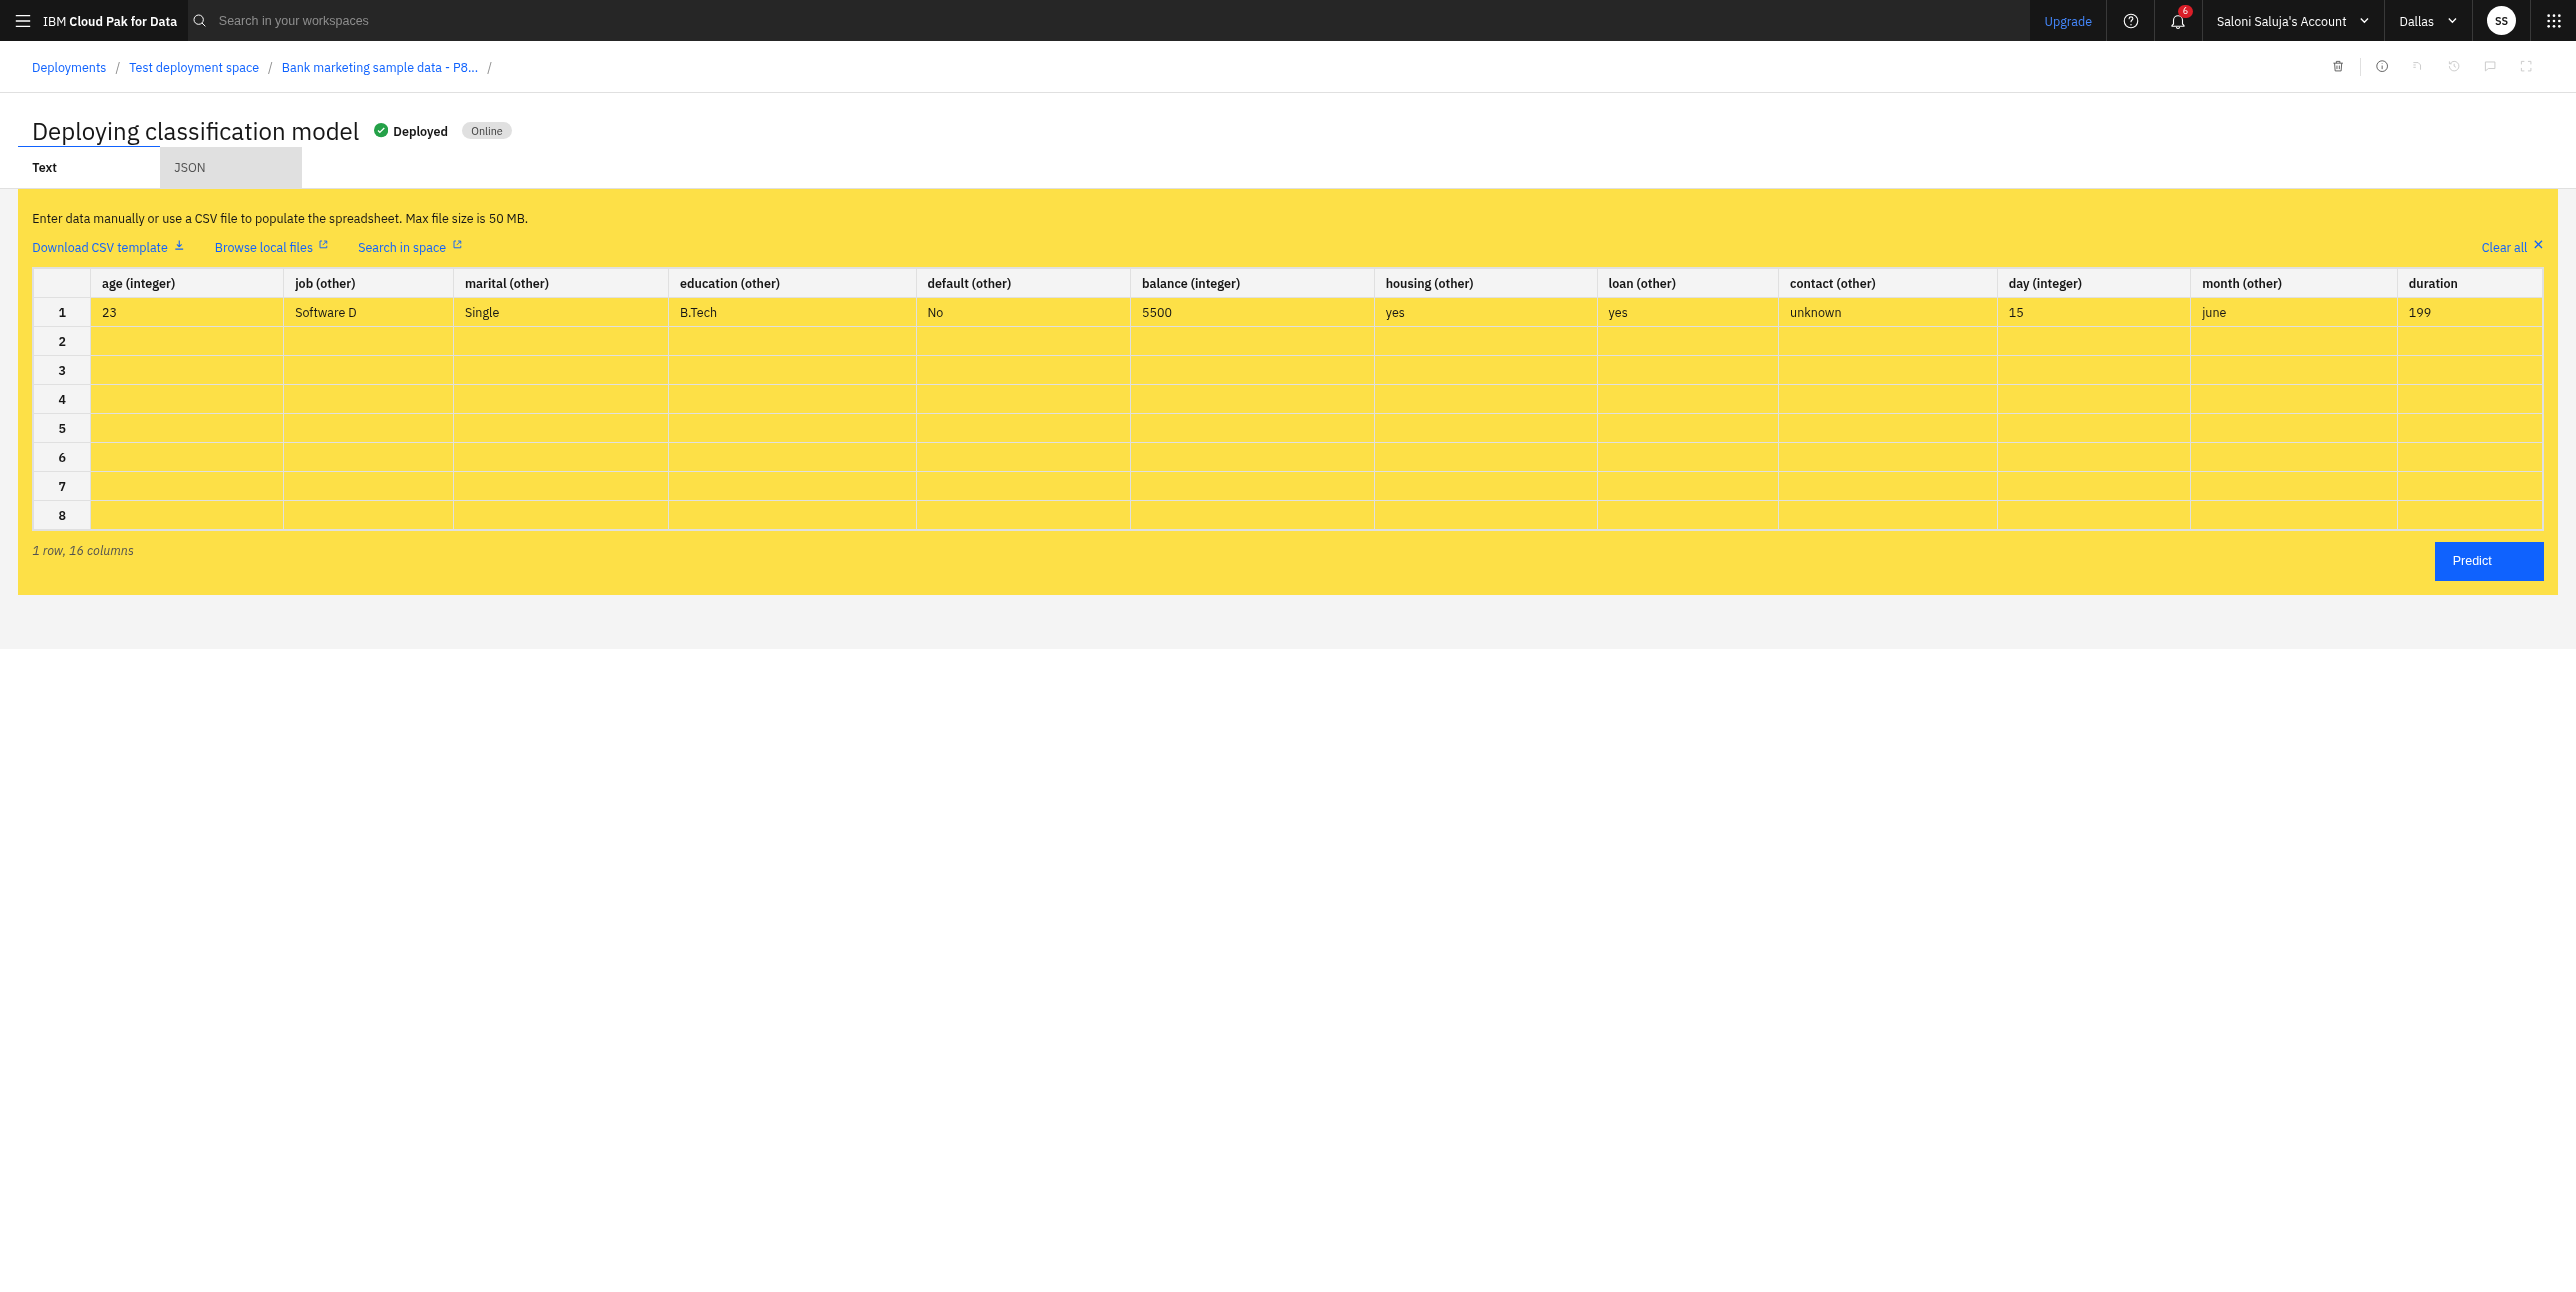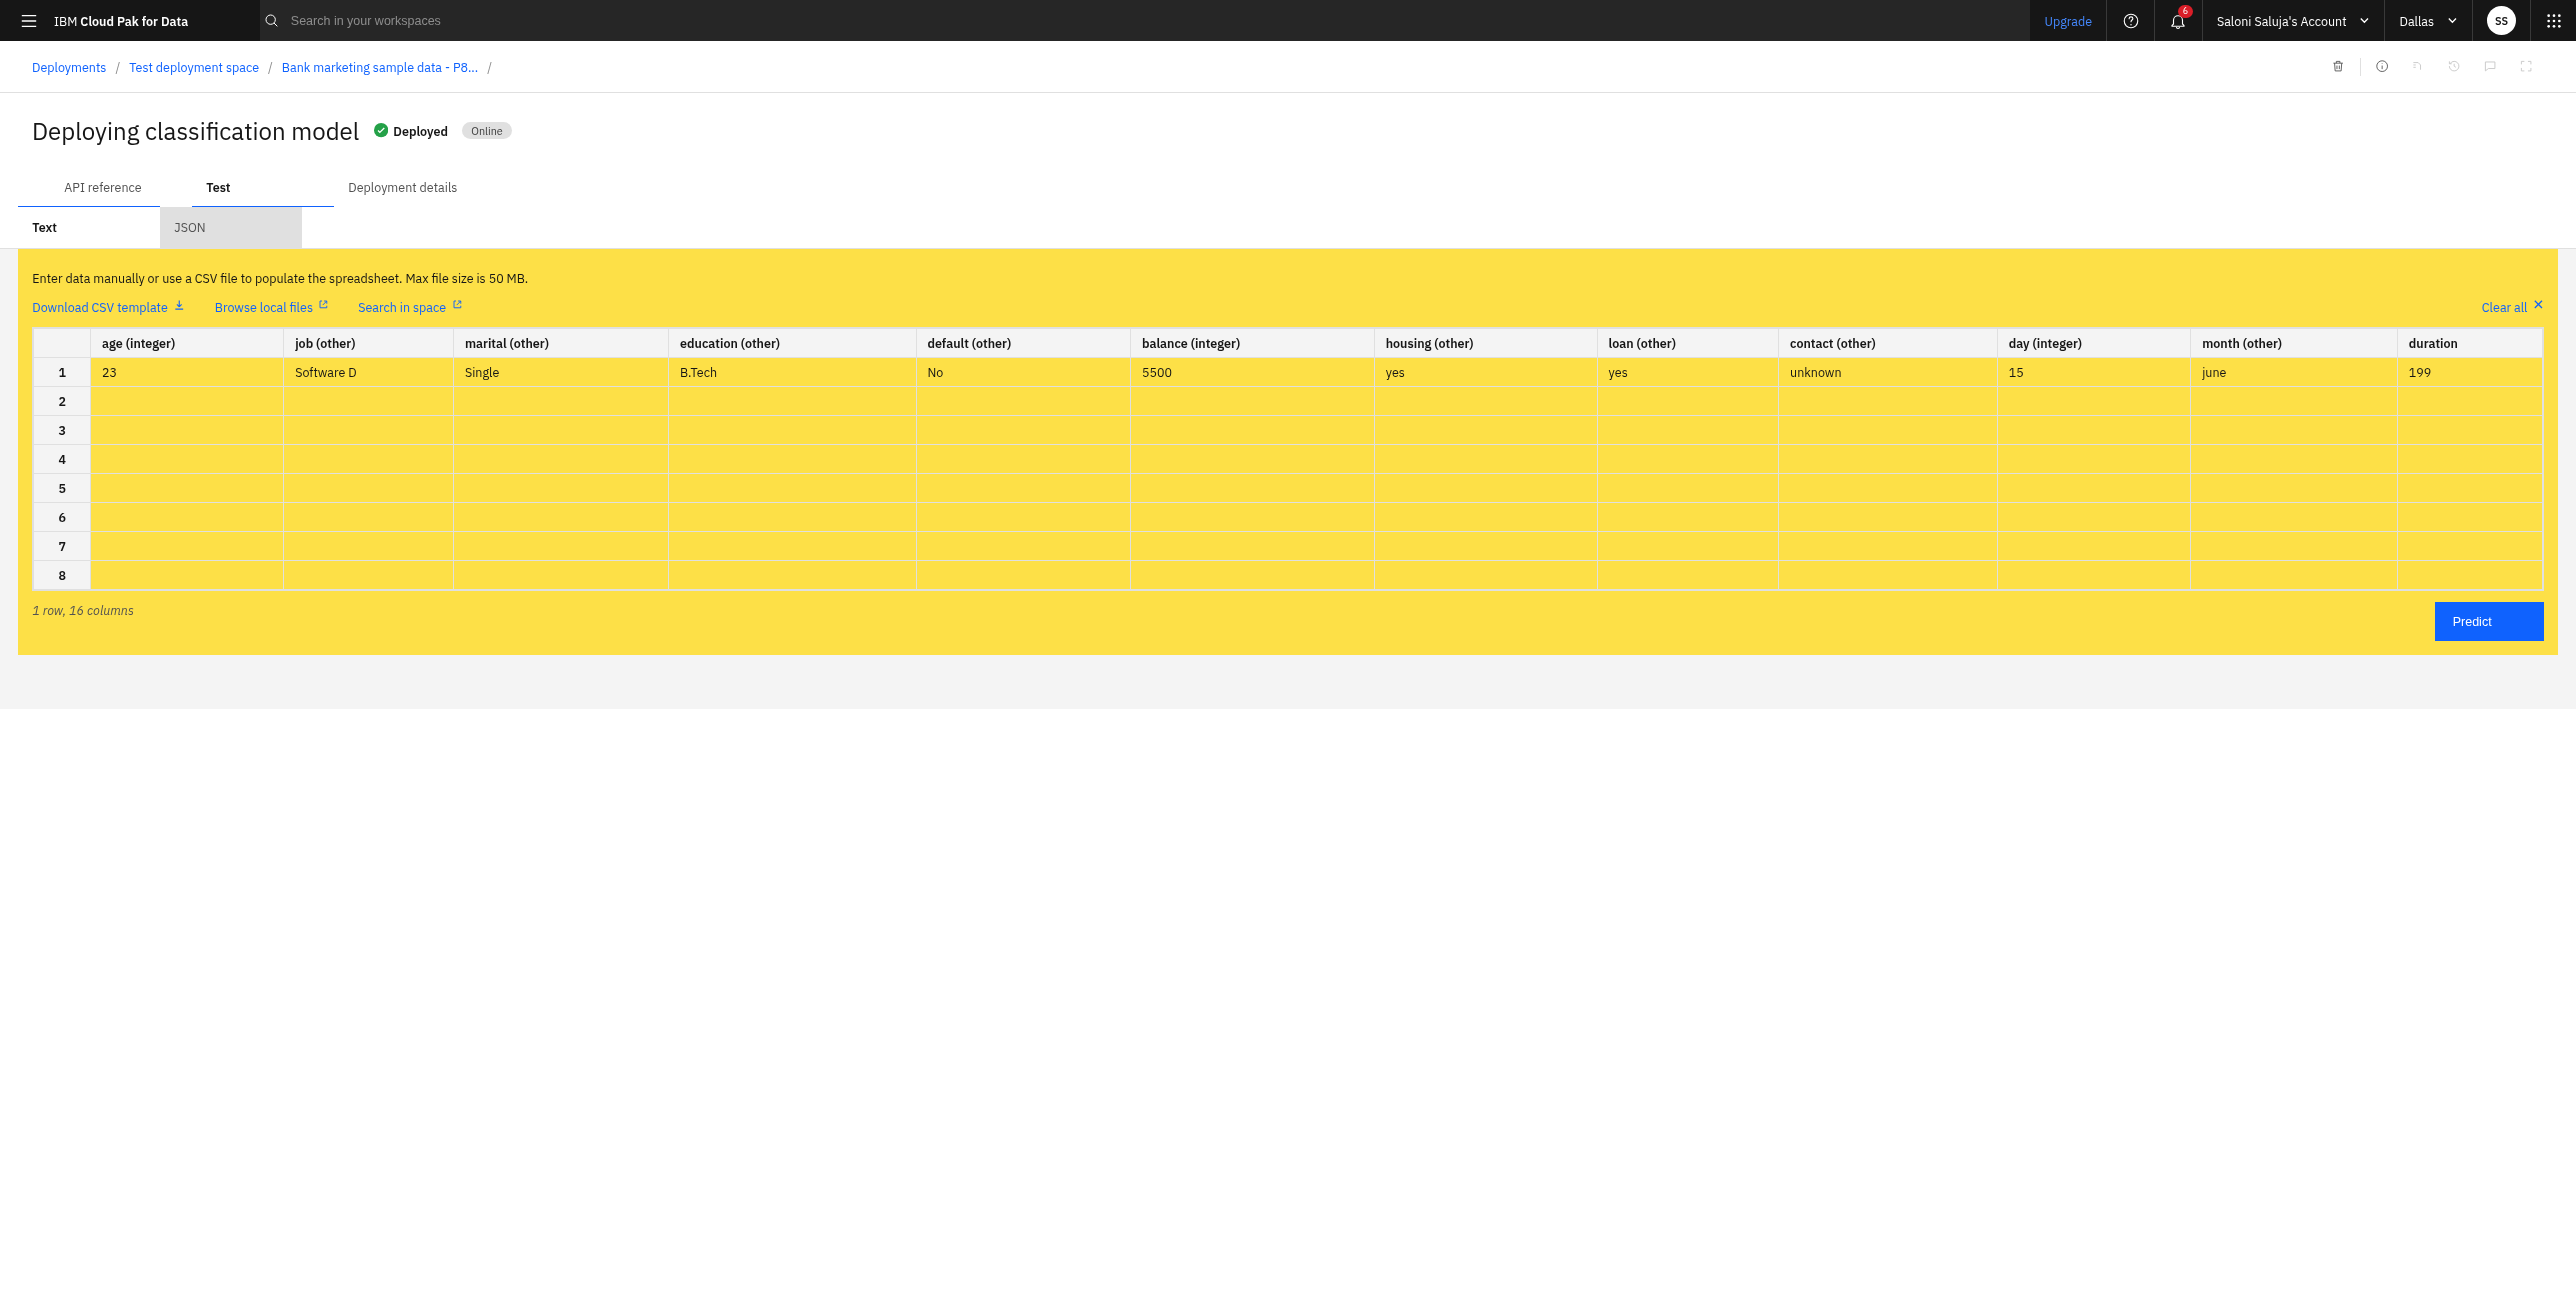--- a/index.html
+++ b/index.html
@@ -13,21 +13,21 @@
 .topbar {
   display: flex;
   align-items: center;
   height: 41px;
   background: #161616;
   color: #fff;
 }
 .topbar-left {
   display: flex;
   align-items: center;
-  width: 260px;
+  width: 188px;
   height: 100%;
   padding: 0 14.3px;
 }
 .hamburger {
   width: 29px; height: 29px;
   display: flex; align-items: center; justify-content: center;
   cursor: pointer;
   margin-right: 10.8px;
 }
 .brand { font-size: 12.5px; color: #fff; white-space: nowrap; }
@@ -371,25 +371,20 @@
     <div class="deployed">
       <span>
           <svg width="14.3" height="14.3" viewBox="0 0 16 16">
             <circle cx="8" cy="8" r="8" fill="#24a148"></circle>
             <path d="M4.5 8.5l2 2 5-5" stroke="#fff" stroke-width="1.5" fill="none"></path>
           </svg>
         </span>
       <span>Deployed</span>
     </div>
     <span class="pill">Online</span>
-  </div>
-  <div class="main-tabs">
-    <div class="main-tab">API reference</div>
-    <div class="main-tab active">Test</div>
-    <div class="main-tab">Deployment details</div>
   </div>
 </div>
 
 <div class="content">
   <div class="input-tabs">
     <div class="input-tab active">Text</div>
     <div class="input-tab">JSON</div>
   </div>
 
   <div class="card">

